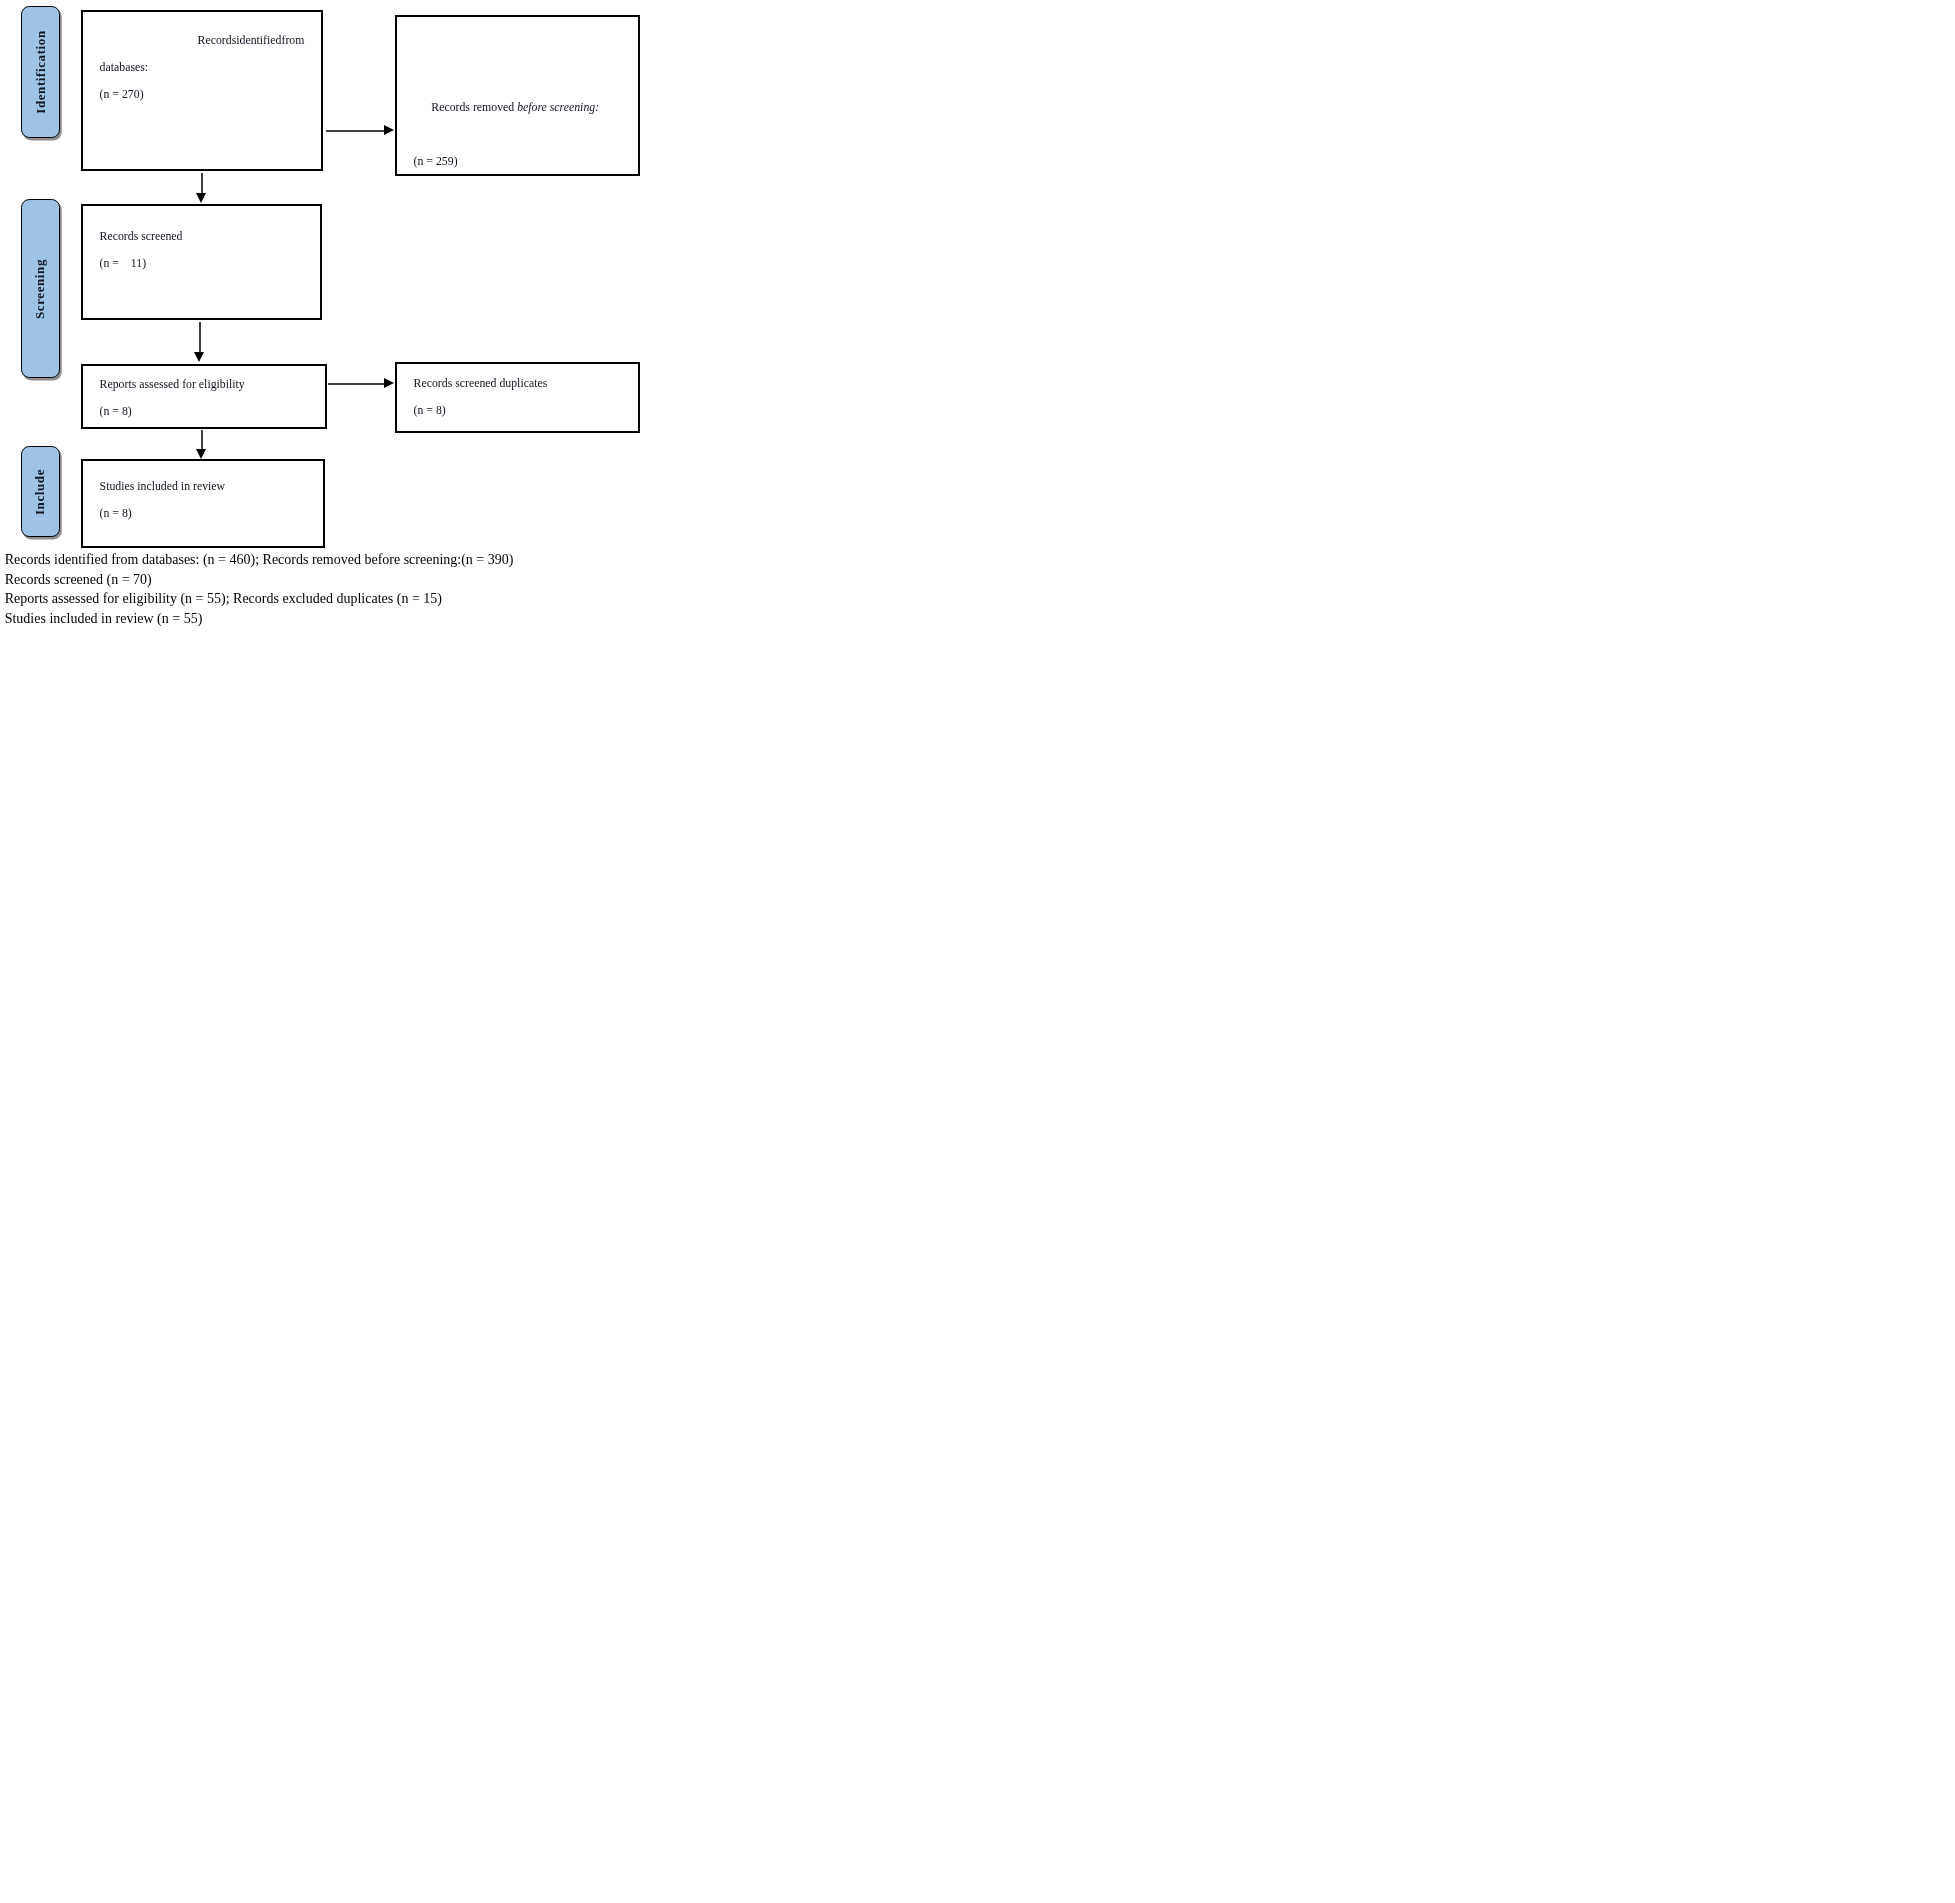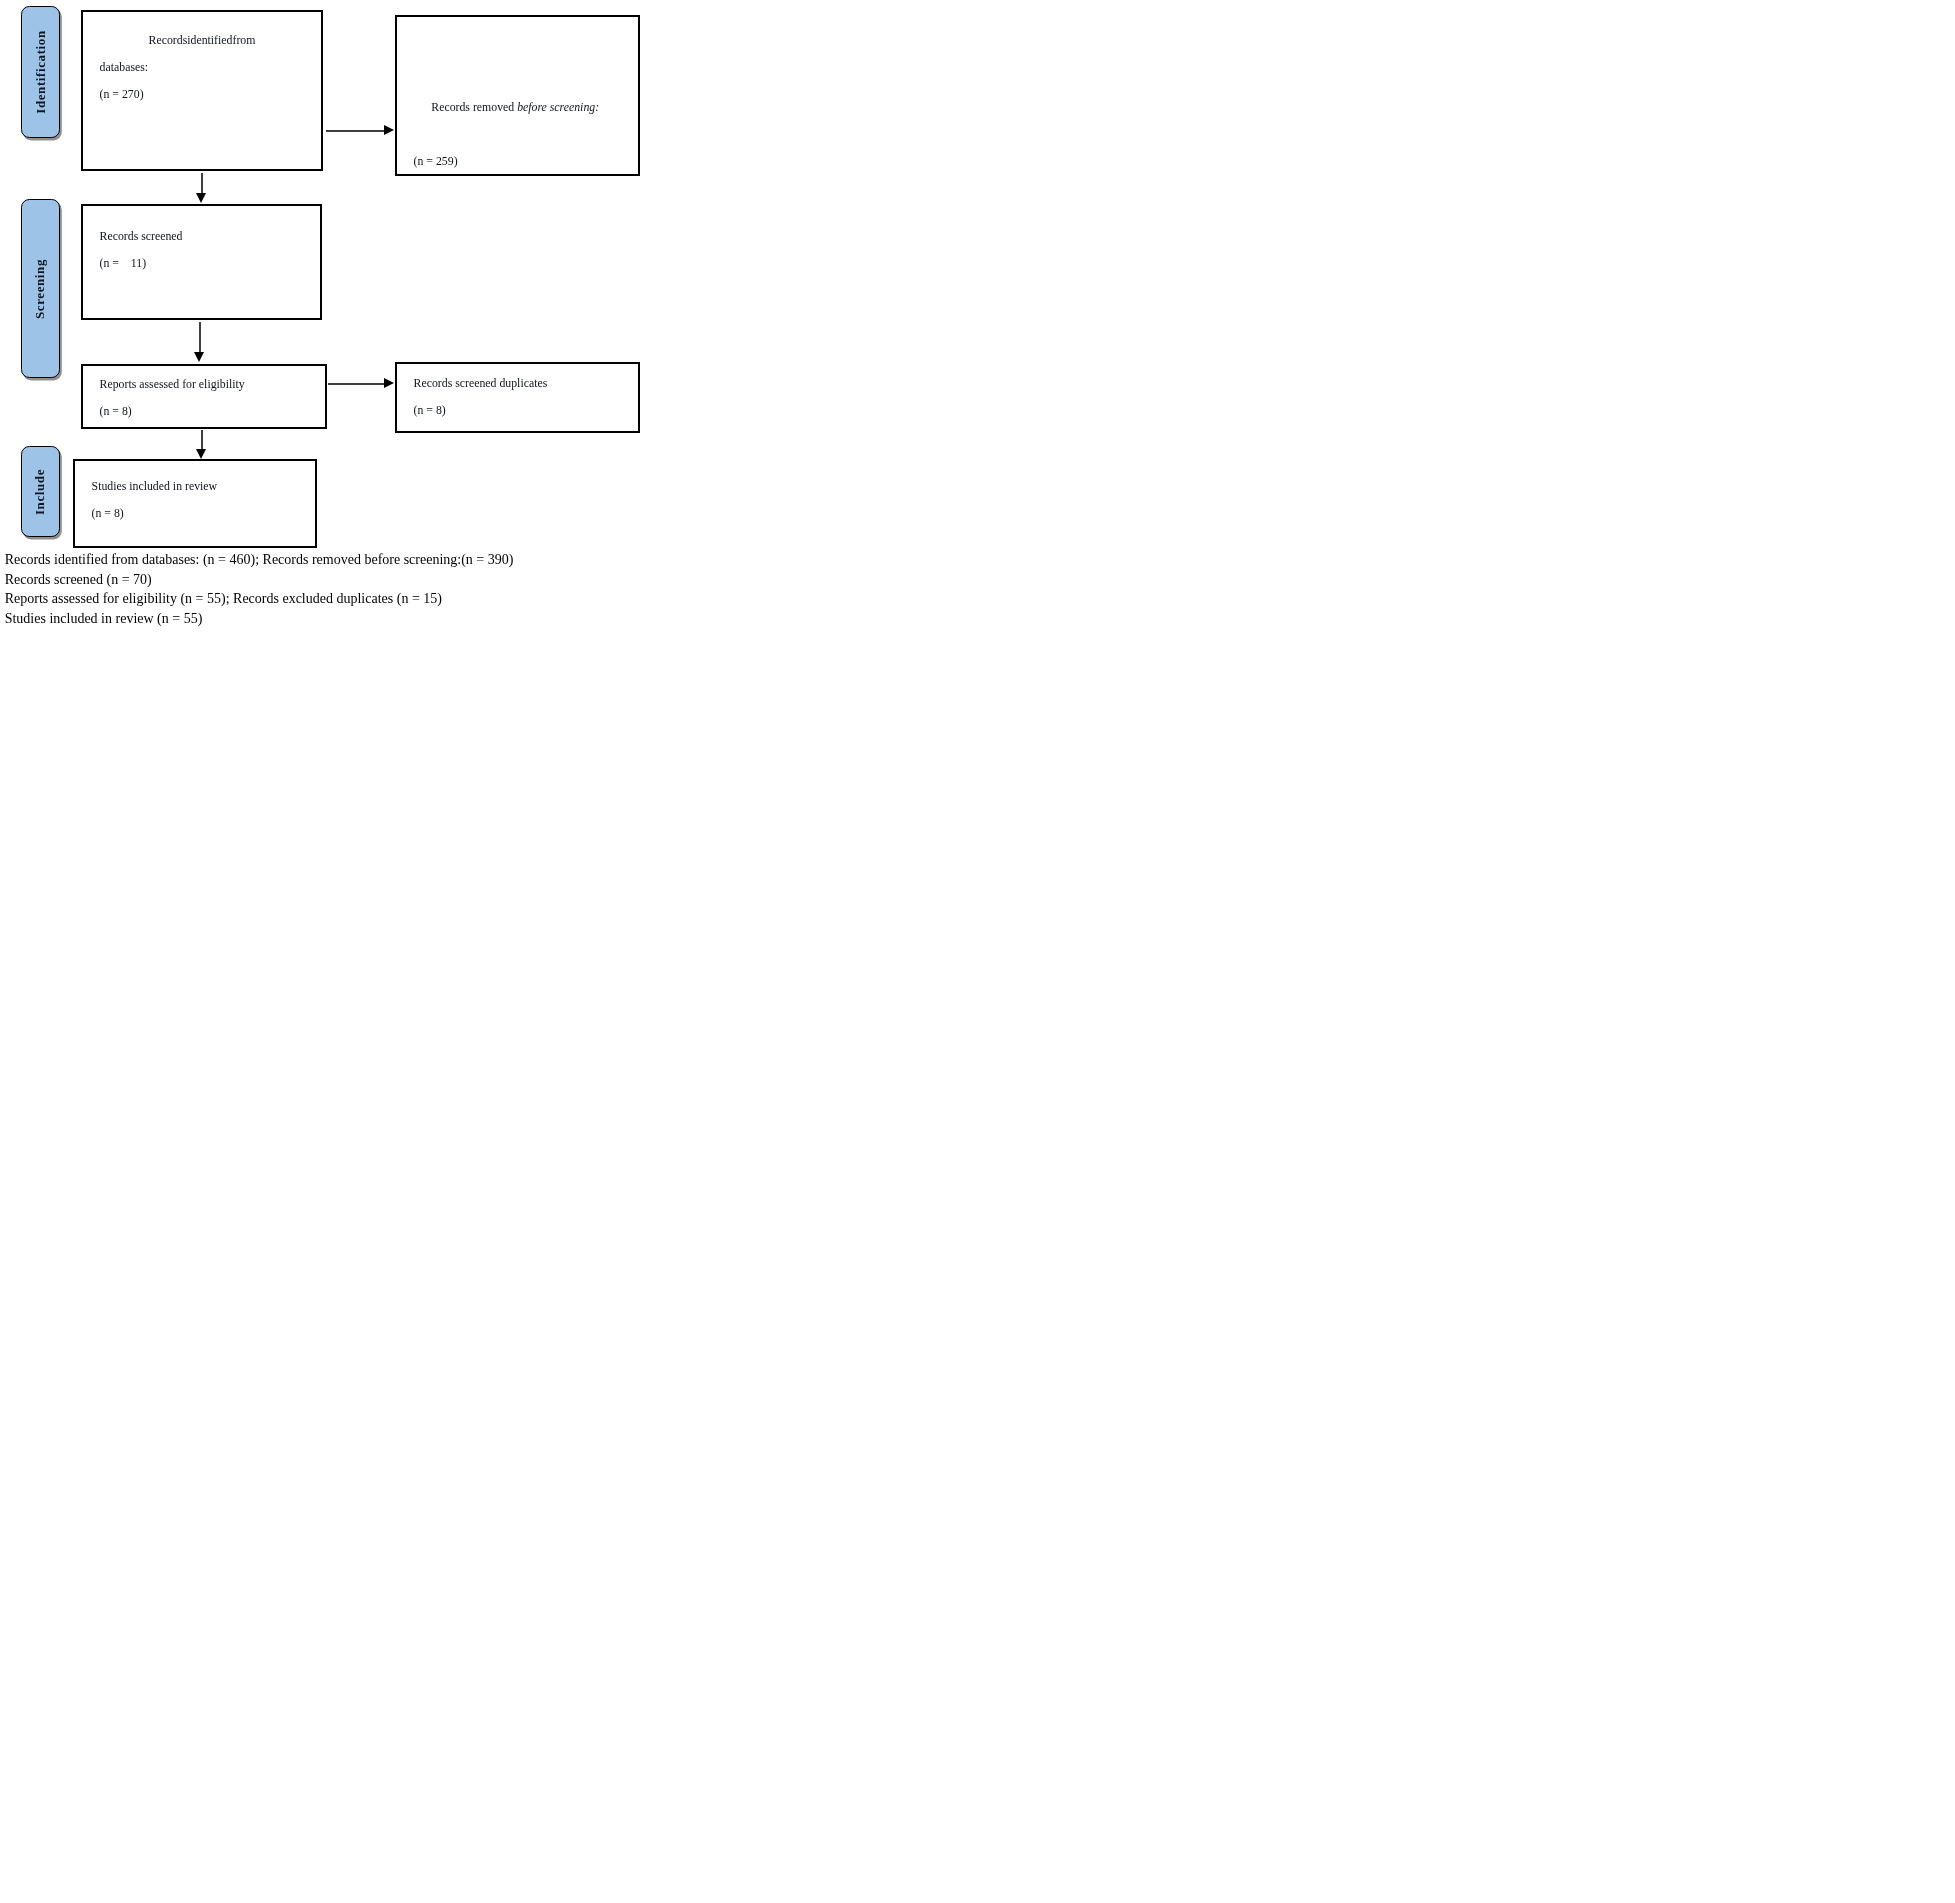--- a/index.html
+++ b/index.html
@@ -38,21 +38,21 @@
     padding-left:16.6px;
     padding-right:16.6px;
   }
   .bline{
     white-space:pre;
     line-height:27px;
     color:#10141f;
   }
   .jrow{
     display:flex;
-    justify-content:center;
+    justify-content:flex-end;
     line-height:27px;
     color:#10141f;
   }
   .it{font-style:italic;}
   
   .stem-h{position:absolute;height:1.8px;background:#3f3f3f;}
   .stem-v{position:absolute;width:1.8px;background:#3f3f3f;}
   .head-right{
     position:absolute;width:0;height:0;
     border-top:5.3px solid transparent;
@@ -117,21 +117,21 @@
   <div class="fbox" style="left:81px;top:364px;width:246px;height:65px;padding-top:4.7px;">
     <div class="bline">Reports assessed for eligibility</div>
     <div class="bline">(n = 8)</div>
   </div>
 
   <div class="fbox" style="left:395px;top:362px;width:245px;height:71px;padding-top:5.9px;">
     <div class="bline">Records screened duplicates</div>
     <div class="bline">(n = 8)</div>
   </div>
 
-  <div class="fbox" style="left:73px;top:459px;width:244px;height:89px;padding-top:11.8px;">
+  <div class="fbox" style="left:81px;top:459px;width:244px;height:89px;padding-top:11.8px;">
     <div class="bline">Studies included in review</div>
     <div class="bline">(n = 8)</div>
   </div>
 
   <div>
     <div class="stem-h" style="left: 326px; top: 130px; width: 59px; background: rgb(63, 63, 63);"></div>
     <div class="head-right" style="left:384px;top:125px;"></div>
   </div>
 
   <div>

